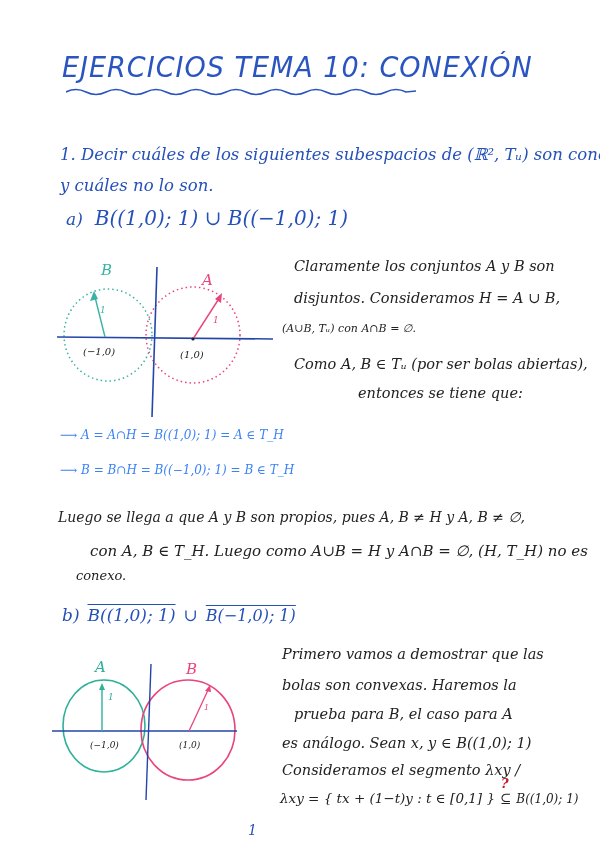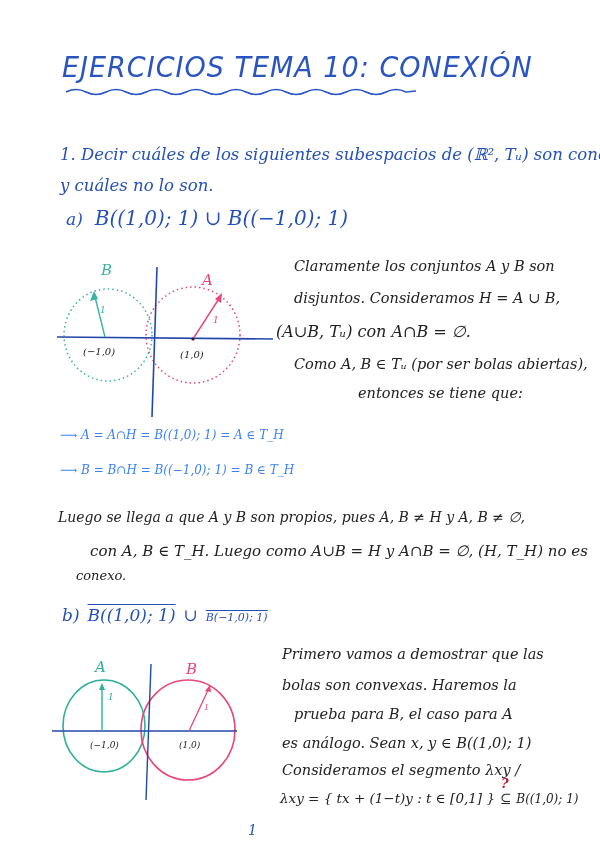--- a/index.html
+++ b/index.html
@@ -53,36 +53,36 @@
   <text x="46" y="20" font-family="DejaVu Serif, serif" font-style="italic" font-size="15" fill="#3bb3a4">B</text>
   <text x="147" y="30" font-family="DejaVu Serif, serif" font-style="italic" font-size="15" fill="#e8457a">A</text>
   <text x="45" y="58" font-family="DejaVu Serif, serif" font-style="italic" font-size="9" fill="#3bb3a4">1</text>
   <text x="158" y="68" font-family="DejaVu Serif, serif" font-style="italic" font-size="9" fill="#e8457a">1</text>
   <text x="28" y="100" font-family="DejaVu Serif, serif" font-style="italic" font-size="10" fill="#222">(−1,0)</text>
   <text x="125" y="103" font-family="DejaVu Serif, serif" font-style="italic" font-size="10" fill="#222">(1,0)</text>
 </svg>
 
 <div class="abs body-text hand" style="left:294px; top:258px;">Claramente los conjuntos A y B son</div>
 <div class="abs body-text hand" style="left:294px; top:290px;">disjuntos. Consideramos H = A ∪ B,</div>
-<div class="abs body-text hand" style="left:276px; top:322px; font-size:16px;">(A∪B, Tᵤ)  con  A∩B = ∅.</div>
+<div class="abs body-text hand" style="left:282px; top:322px; font-size:11px;">(A∪B, Tᵤ)  con  A∩B = ∅.</div>
 <div class="abs body-text hand" style="left:294px; top:356px;">Como A, B ∈ Tᵤ (por ser bolas abiertas),</div>
 <div class="abs body-text hand" style="left:312px; top:385px;margin-left:46px;">entonces se tiene que:</div>
 
 <div class="abs eq hand" style="left:60px; top:428px;">⟶  A = A∩H = B((1,0); 1) = A ∈ T_H</div>
 <div class="abs eq hand" style="left:60px; top:463px;">⟶  B = B∩H = B((−1,0); 1) = B ∈ T_H</div>
 
 <div class="abs body-text hand" style="left:58px; top:509px; font-size:14px;">Luego se llega a que A y B son propios, pues A, B ≠ H  y  A, B ≠ ∅,</div>
 <div class="abs body-text hand" style="left:90px; top:542px; font-size:15px;">con A, B ∈ T_H. Luego como  A∪B = H  y  A∩B = ∅,  (H, T_H) no es</div>
 <div class="abs body-text hand" style="left:76px; top:568px; font-size:13px;">conexo.</div>
 
 <div class="abs hand" style="left:62px; top:605px; display:flex; align-items:baseline; gap:8px;">
   <span class="part-label" style="font-size:17px;">b)</span>
   <span class="part-label overline" style="font-size:17px;">B((1,0); 1)</span>
   <span class="part-label" style="font-size:17px;"> ∪ </span>
-  <span class="part-label overline" style="font-size:11px;">B(−1,0); 1)</span>
+  <span class="part-label overline" style="font-size:16px;">B(−1,0); 1)</span>
 </div>
 
 <svg class="diagram" style="left:52px; top:650px;" width="220" height="160" viewBox="0 0 220 160">
 
   <ellipse cx="52" cy="76" rx="41" ry="46" fill="none" stroke="#2fb09a" stroke-width="1.6"></ellipse>
 
   <ellipse cx="136" cy="80" rx="47" ry="50" fill="none" stroke="#e8457a" stroke-width="1.6"></ellipse>
 
   <line x1="0" y1="81" x2="185" y2="81" stroke="#2446a8" stroke-width="1.6"></line>
   <line x1="99" y1="14" x2="94" y2="150" stroke="#2446a8" stroke-width="1.4"></line>

